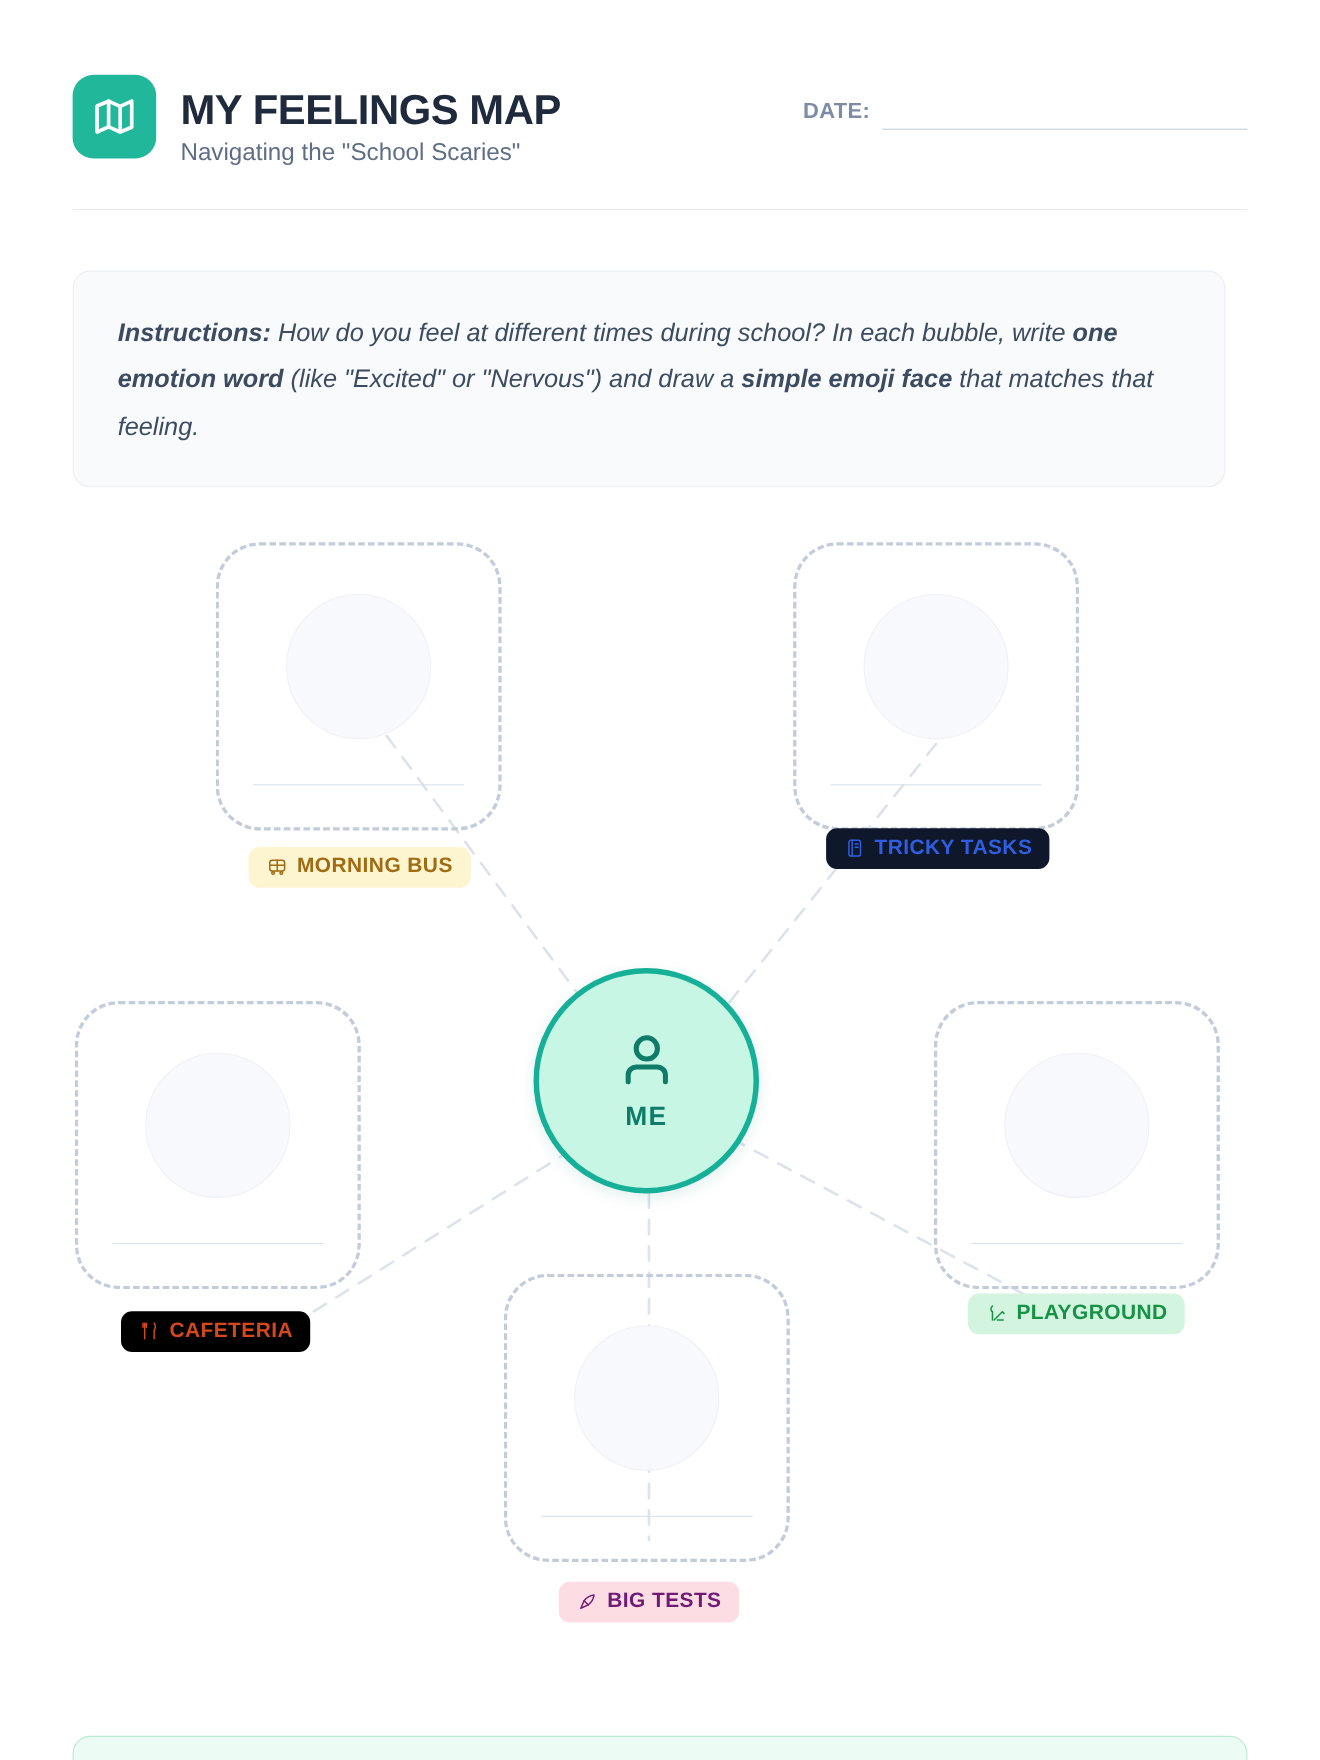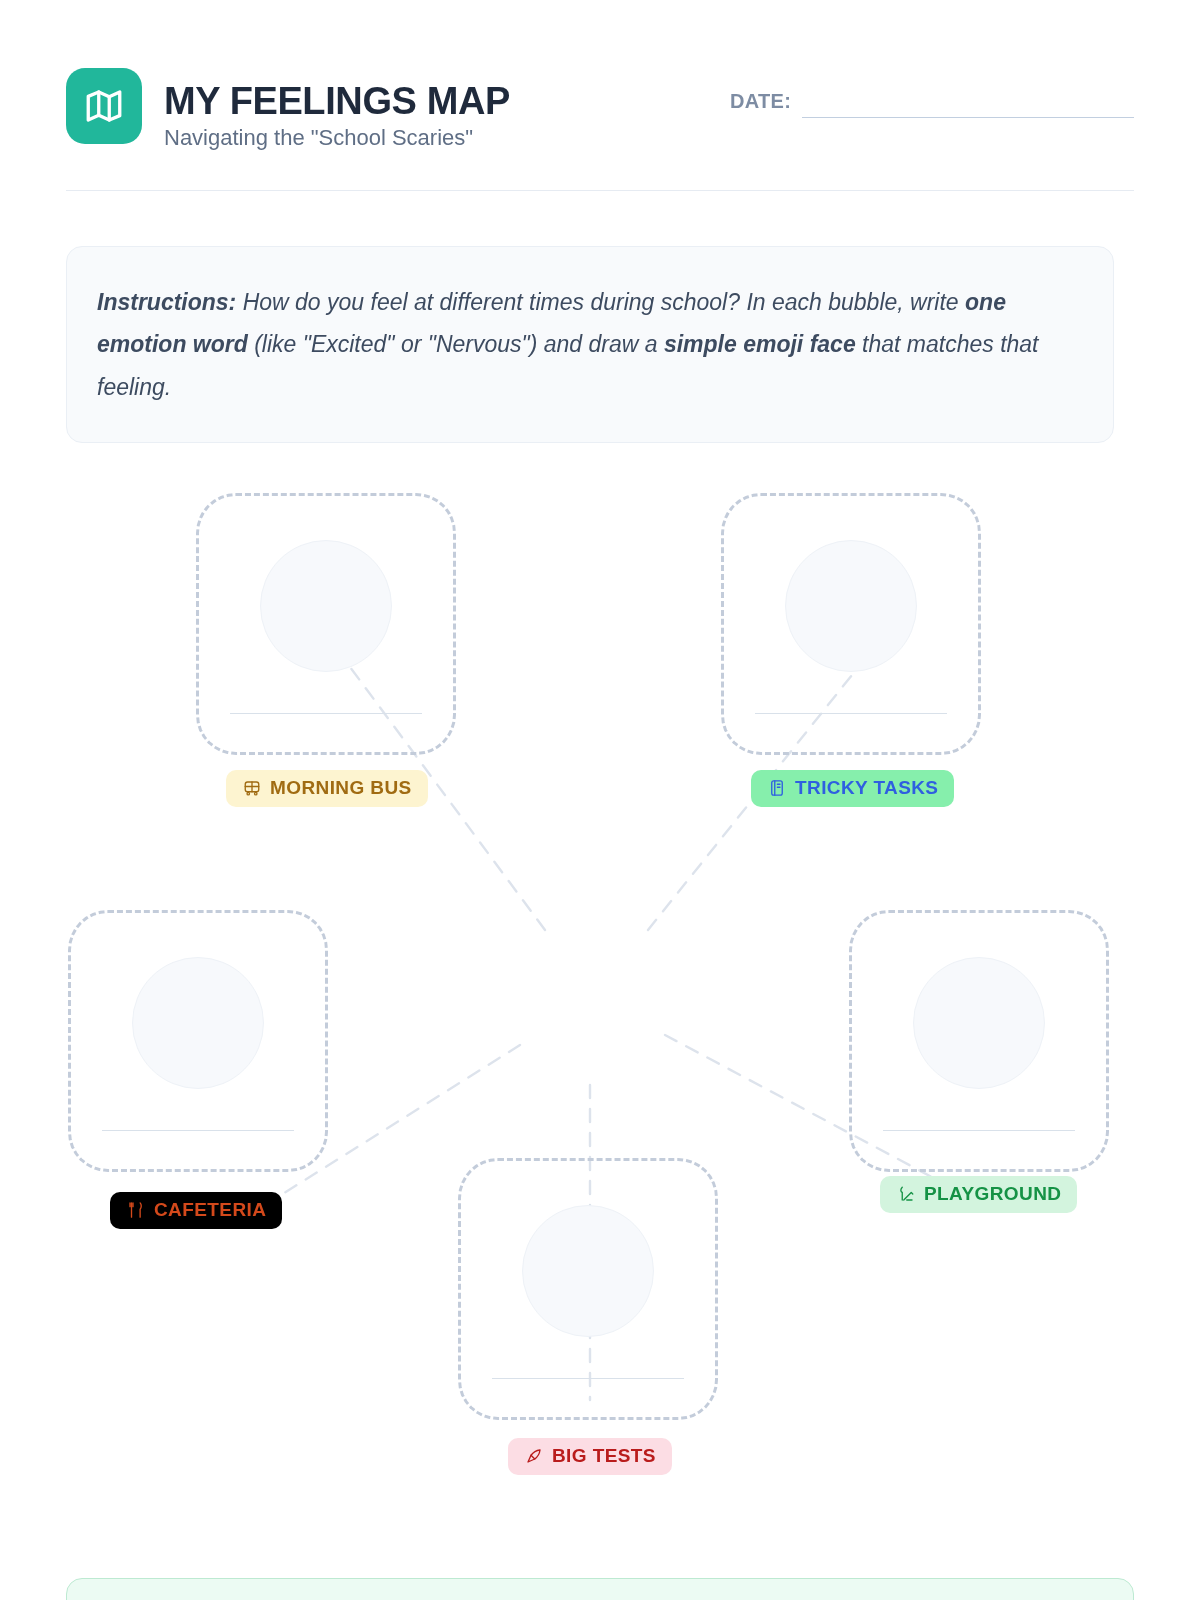--- a/index.html
+++ b/index.html
@@ -106,20 +106,21 @@
     border: 1px solid #eaeff5;
     border-radius: 16px;
     padding: 34px 30px;
   }
   .instructions p {
     font-size: 23px;
     line-height: 1.84;
     color: #3d4b60;
     font-style: italic;
     font-weight: 400;
+    margin-left: 10px;
   }
   .instructions b { font-weight: 700; font-style: italic; }
 
   
   .map-area {
     position: absolute;
     left: 0;
     top: 460px;
     width: 1200px;
     height: 1060px;
@@ -186,24 +187,24 @@
 
   
   #node-morning-bus { left: 196px; top: 33px; }
   #node-tricky-tasks { left: 721px; top: 33px; }
   #node-cafeteria { left: 68px; top: 450px; }
   #node-playground { left: 849px; top: 450px; }
   #node-big-tests { left: 458px; top: 698px; }
 
   
   .lbl-morning-bus  { left: 226px;  top: 310px; background: #fdf4d0; color: #a06b12; }
-  .lbl-tricky-tasks { left: 751px;  top: 310px; background: #86efac; color: #2f5fe0; }
+  .lbl-tricky-tasks { left: 751px;  top: 293px; background: #0f172a; color: #2f5fe0; }
   .lbl-cafeteria    { left: 110px;  top: 732px; background: #000000; color: #d4491b; }
   .lbl-playground   { left: 880px;  top: 716px; background: #d3f4de; color: #159245; }
-  .lbl-big-tests    { left: 508px;  top: 978px; background: #fcdde4; color: #b91c1c; }
+  .lbl-big-tests    { left: 508px;  top: 978px; background: #fcdde4; color: #701a75; }
 
   
   .me-node {
     position: absolute;
     left: 485px;
     top: 420px;
     width: 205px;
     height: 205px;
     border-radius: 50%;
     background: #c8f6e4;
@@ -361,20 +362,29 @@
     <div class="node-label lbl-big-tests">
       <span class="lbl-icon">
         <svg width="18" height="18" viewBox="0 0 24 24" fill="none" stroke="currentColor" stroke-width="1.8" stroke-linecap="round" stroke-linejoin="round">
           <path d="M20 4 C16 4.5 11 7 8 11 L13 16 C17 13 19.5 8 20 4 Z"></path>
           <path d="M8 11 L4 20 L13 16"></path>
         </svg>
       </span>
       <span>BIG TESTS</span>
     </div>
 
+    <div class="me-node">
+      <span>
+        <svg width="58" height="58" viewBox="0 0 24 24" fill="none" stroke="#0e7c68" stroke-width="1.9" stroke-linecap="round" stroke-linejoin="round">
+          <circle cx="12" cy="7.5" r="4"></circle>
+          <path d="M5 20 L5 17.5 C5 15.8 6.4 14.5 8 14.5 L16 14.5 C17.6 14.5 19 15.8 19 17.5 L19 20"></path>
+        </svg>
+      </span>
+      <span class="me-label">ME</span>
+    </div>
 
   </div>
 
   <div class="footer-box">
     <span></span>
   </div>
 
 </div>
 
 </body></html>

